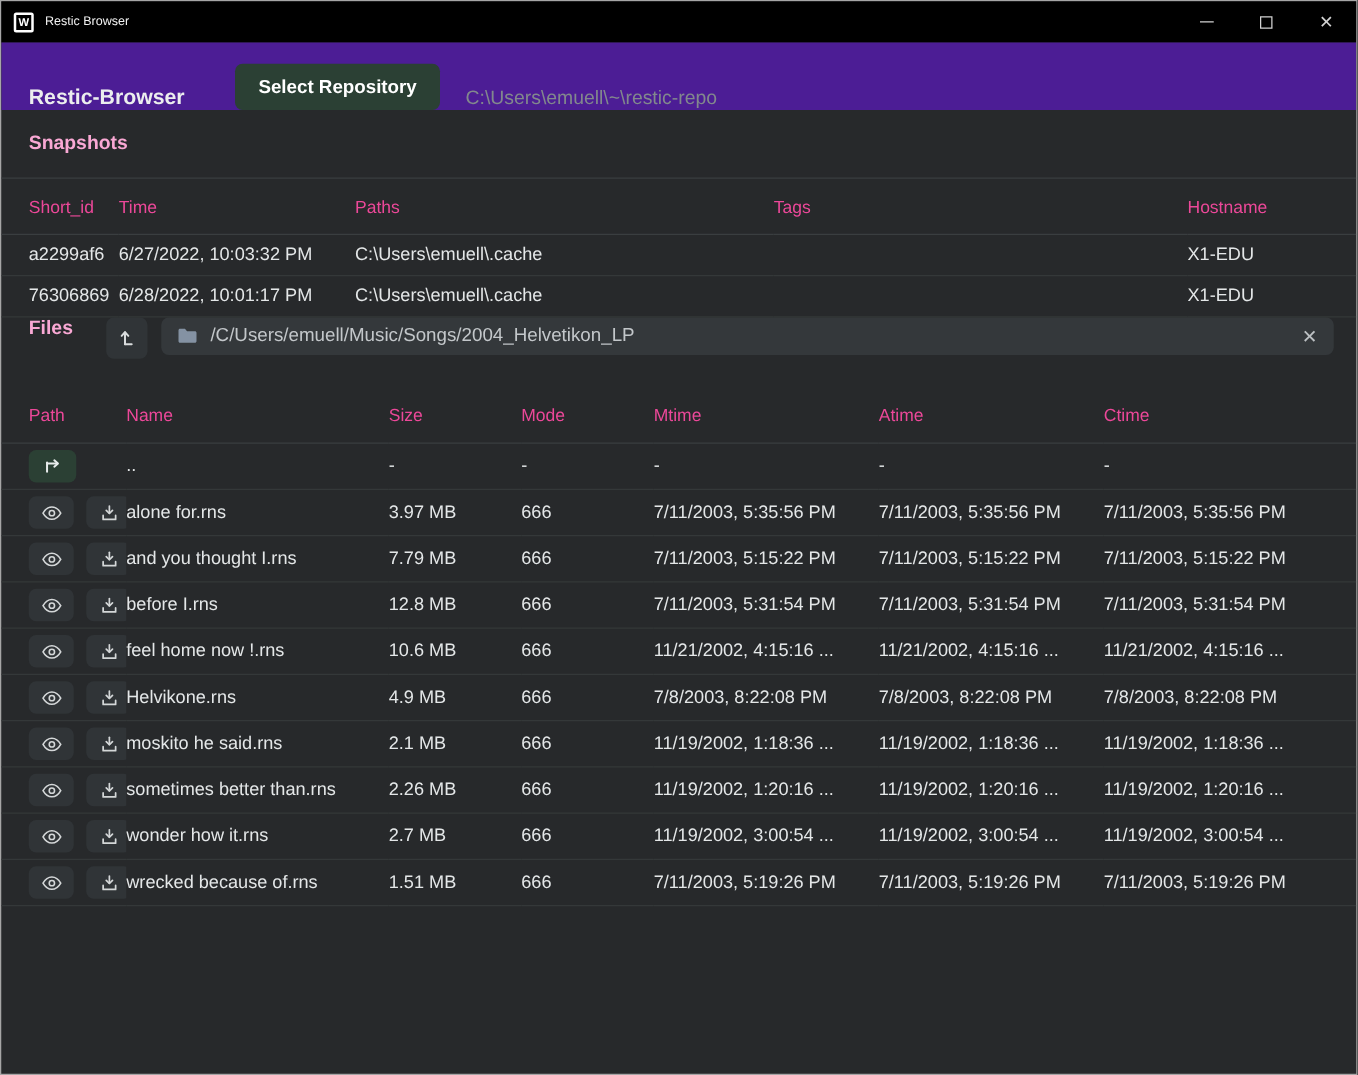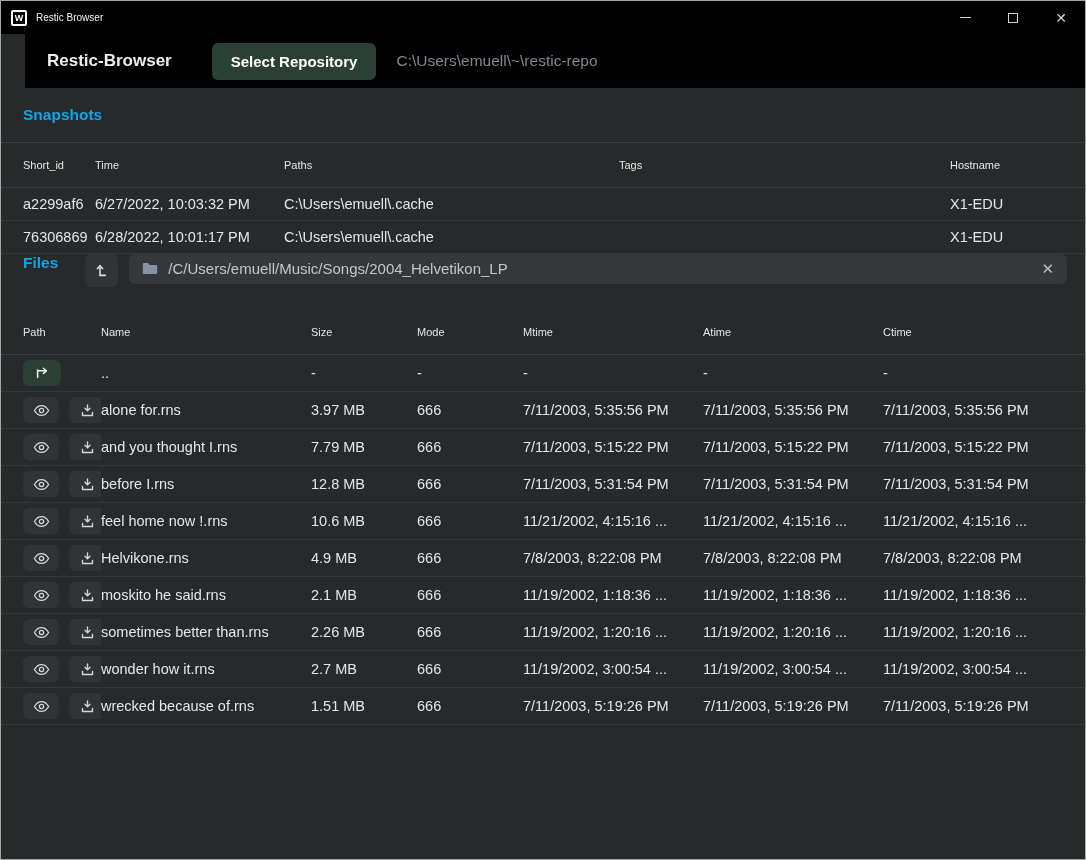--- a/index.html
+++ b/index.html
@@ -16,31 +16,31 @@
     border-radius:2px;color:#fff;font-weight:bold;font-size:9px;display:flex;
     align-items:center;justify-content:center;}
   .titlebar-title{margin-left:9px;font-size:10px;color:#f2f2f2;}
   .controls{margin-left:auto;display:flex;height:100%;}
   .ctrl{width:48px;height:100%;background:transparent;border:none;display:flex;
     align-items:center;justify-content:center;color:#d2d2d2;padding:0;}
   .glyph-min{width:11px;height:1px;background:#d2d2d2;}
   .glyph-max{width:10px;height:10px;border:1px solid #d2d2d2;}
   .glyph-close{font-size:14px;line-height:1;color:#d2d2d2;font-family:"DejaVu Sans",sans-serif;}
   
-  .header{height:54px;display:flex;align-items:center;background:#000000;flex:0 0 auto;margin-left:24px;}
+  .header{height:54px;display:flex;align-items:flex-end;background:#4c1d95;flex:0 0 auto;}
   .app-name{font-size:17px;font-weight:bold;color:#eceeee;margin-left:22px;}
   .select-repo{margin-left:40px;background:#2b4034;color:#fff;font-weight:bold;font-size:15px;
     padding:10px 19px;border-radius:6px;border:none;font-family:inherit;}
   .repo-path{margin-left:20px;color:#82888d;font-size:15.5px;}
   
   .section-head{height:55px;display:flex;align-items:center;border-bottom:1px solid #3a3e40;flex:0 0 auto;}
-  .section-title{margin-left:22px;font-weight:bold;font-size:15.5px;color:#0ea5e9;}
+  .section-title{margin-left:22px;font-weight:bold;font-size:15.5px;color:#f9a8d4;}
   
   table{width:100%;border-collapse:collapse;table-layout:fixed;}
-  th{font-weight:normal;text-align:left;color:#e5e5e5;font-size:11px;height:44px;
+  th{font-weight:normal;text-align:left;color:#ec4899;font-size:14px;height:44px;
      border-bottom:1px solid #3a3e40;white-space:nowrap;overflow:hidden;padding:0;}
   td{color:#e4e7e8;font-size:14.5px;border-bottom:1px solid #343839;
      white-space:nowrap;overflow:hidden;padding:0;}
   th:first-child,td:first-child{padding-left:22px;}
   .snap-table td{height:33px;}
   .snap-table tr.selected td{background:#2e4639;}
   .files-table td{height:37px;}
   .files-table th{height:45px;}
   
   .files-bar{height:56px;display:flex;flex:0 0 auto;}

